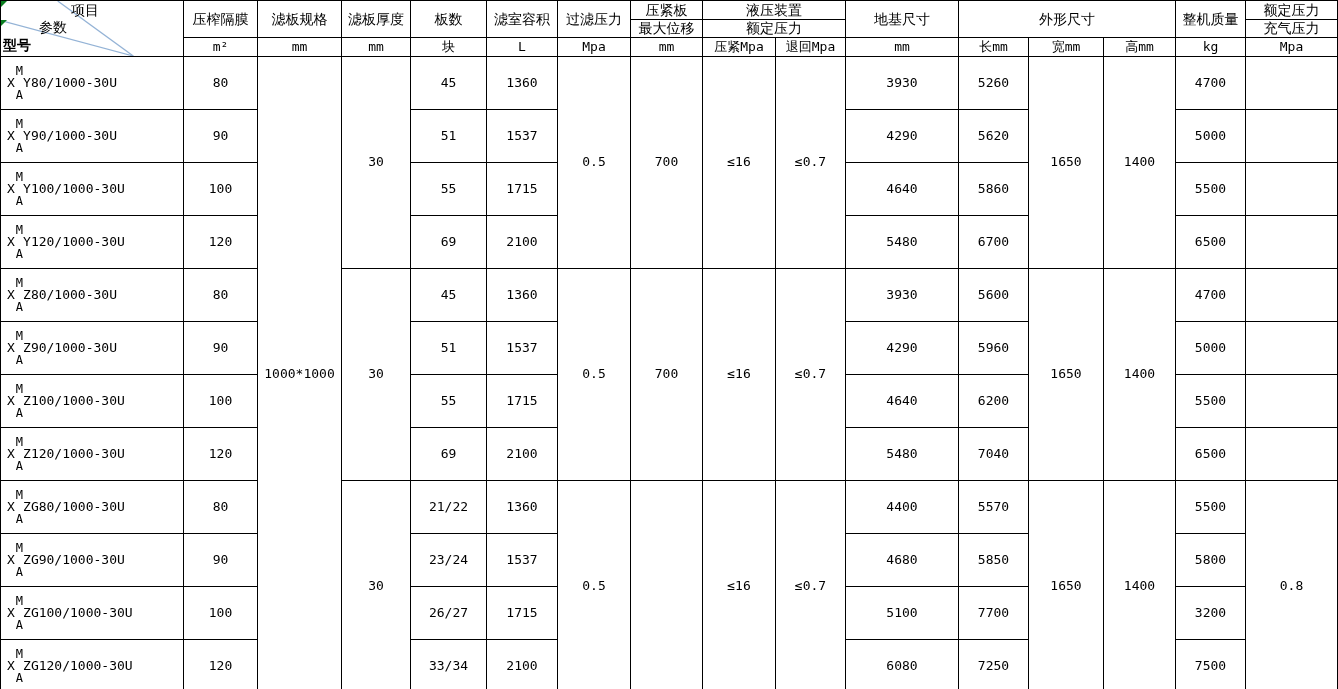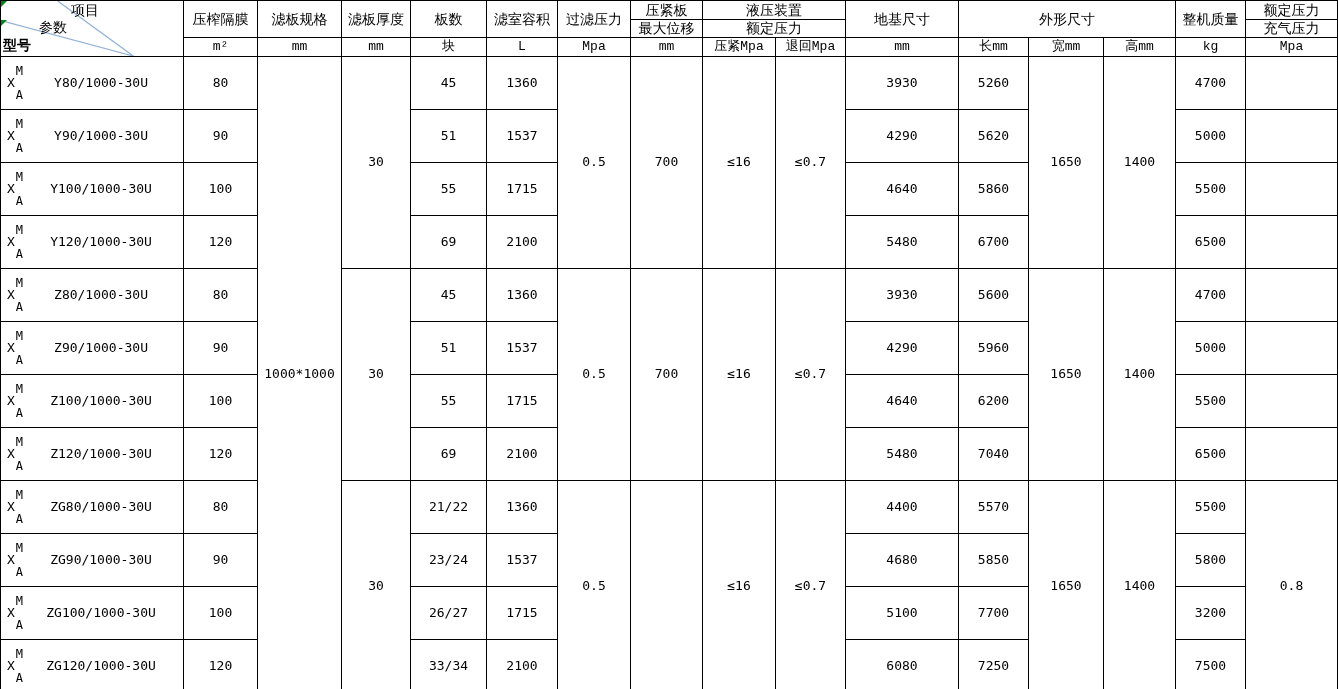--- a/index.html
+++ b/index.html
@@ -1,39 +1,39 @@
 <!DOCTYPE html>
 <html><head>
 <meta charset="utf-8">
 <style>
   html,body{margin:0;padding:0;background:#ffffff;}
   body{width:1338px;height:689px;font-family:"DejaVu Sans Mono","DejaVu Sans",sans-serif;color:#000;}
   table{border-collapse:collapse;table-layout:fixed;width:1337px;height:689px;}
   td{border:1px solid #000;text-align:center;vertical-align:middle;padding:0;
      font-size:13px;white-space:nowrap;overflow:hidden;line-height:1.15;}
   thead td{font-size:14px;}
-  tr.h1{height:19px;margin-left:36px;} tr.h2{height:18px;} tr.h3{height:19px;font-family:Liberation Mono, monospace;}
+  tr.h1{height:19px;margin-left:36px;} tr.h2{height:18px;} tr.h3{height:19px;}
   tbody tr{height:52.75px;}
   td.unit{font-size:13px;}
   
   td.corner{position:relative;padding:0;}
   .corner .diag{position:absolute;left:0;top:0;width:100%;height:100%;}
   .corner .lbl{position:absolute;font-size:14px;}
   .c-top{left:70px;top:1px;}
   .c-mid{left:38px;top:18px;text-align:center;}
   .c-bot{left:2px;top:36px;font-weight:bold;}
   .tri{position:absolute;left:0;width:0;height:0;border-top:6px solid #0a7d1f;border-right:6px solid transparent;}
   .t1{top:0;} .t2{top:19px;}
   
   td.model-cell{text-align:left;}
   .model-wrap{display:flex;align-items:center;height:52px;padding-left:6px;}
   .xma{display:inline-flex;flex-direction:row;align-items:center;}
   .x{font-size:13px;}
   .stack{display:inline-flex;flex-direction:column;justify-content:space-between;height:36px;font-size:12px;line-height:1;margin-left:1px;}
-  .mname{flex:1;text-align:center;padding-right:4px;font-size:13px;}
+  .mname{flex:1;text-align:left;padding-right:4px;font-size:13px;}
 </style>
 </head>
 <body>
 
 <table>
   <colgroup>
     <col style="width:183px">
       <col style="width:74px">
       <col style="width:84px">
       <col style="width:69px">

